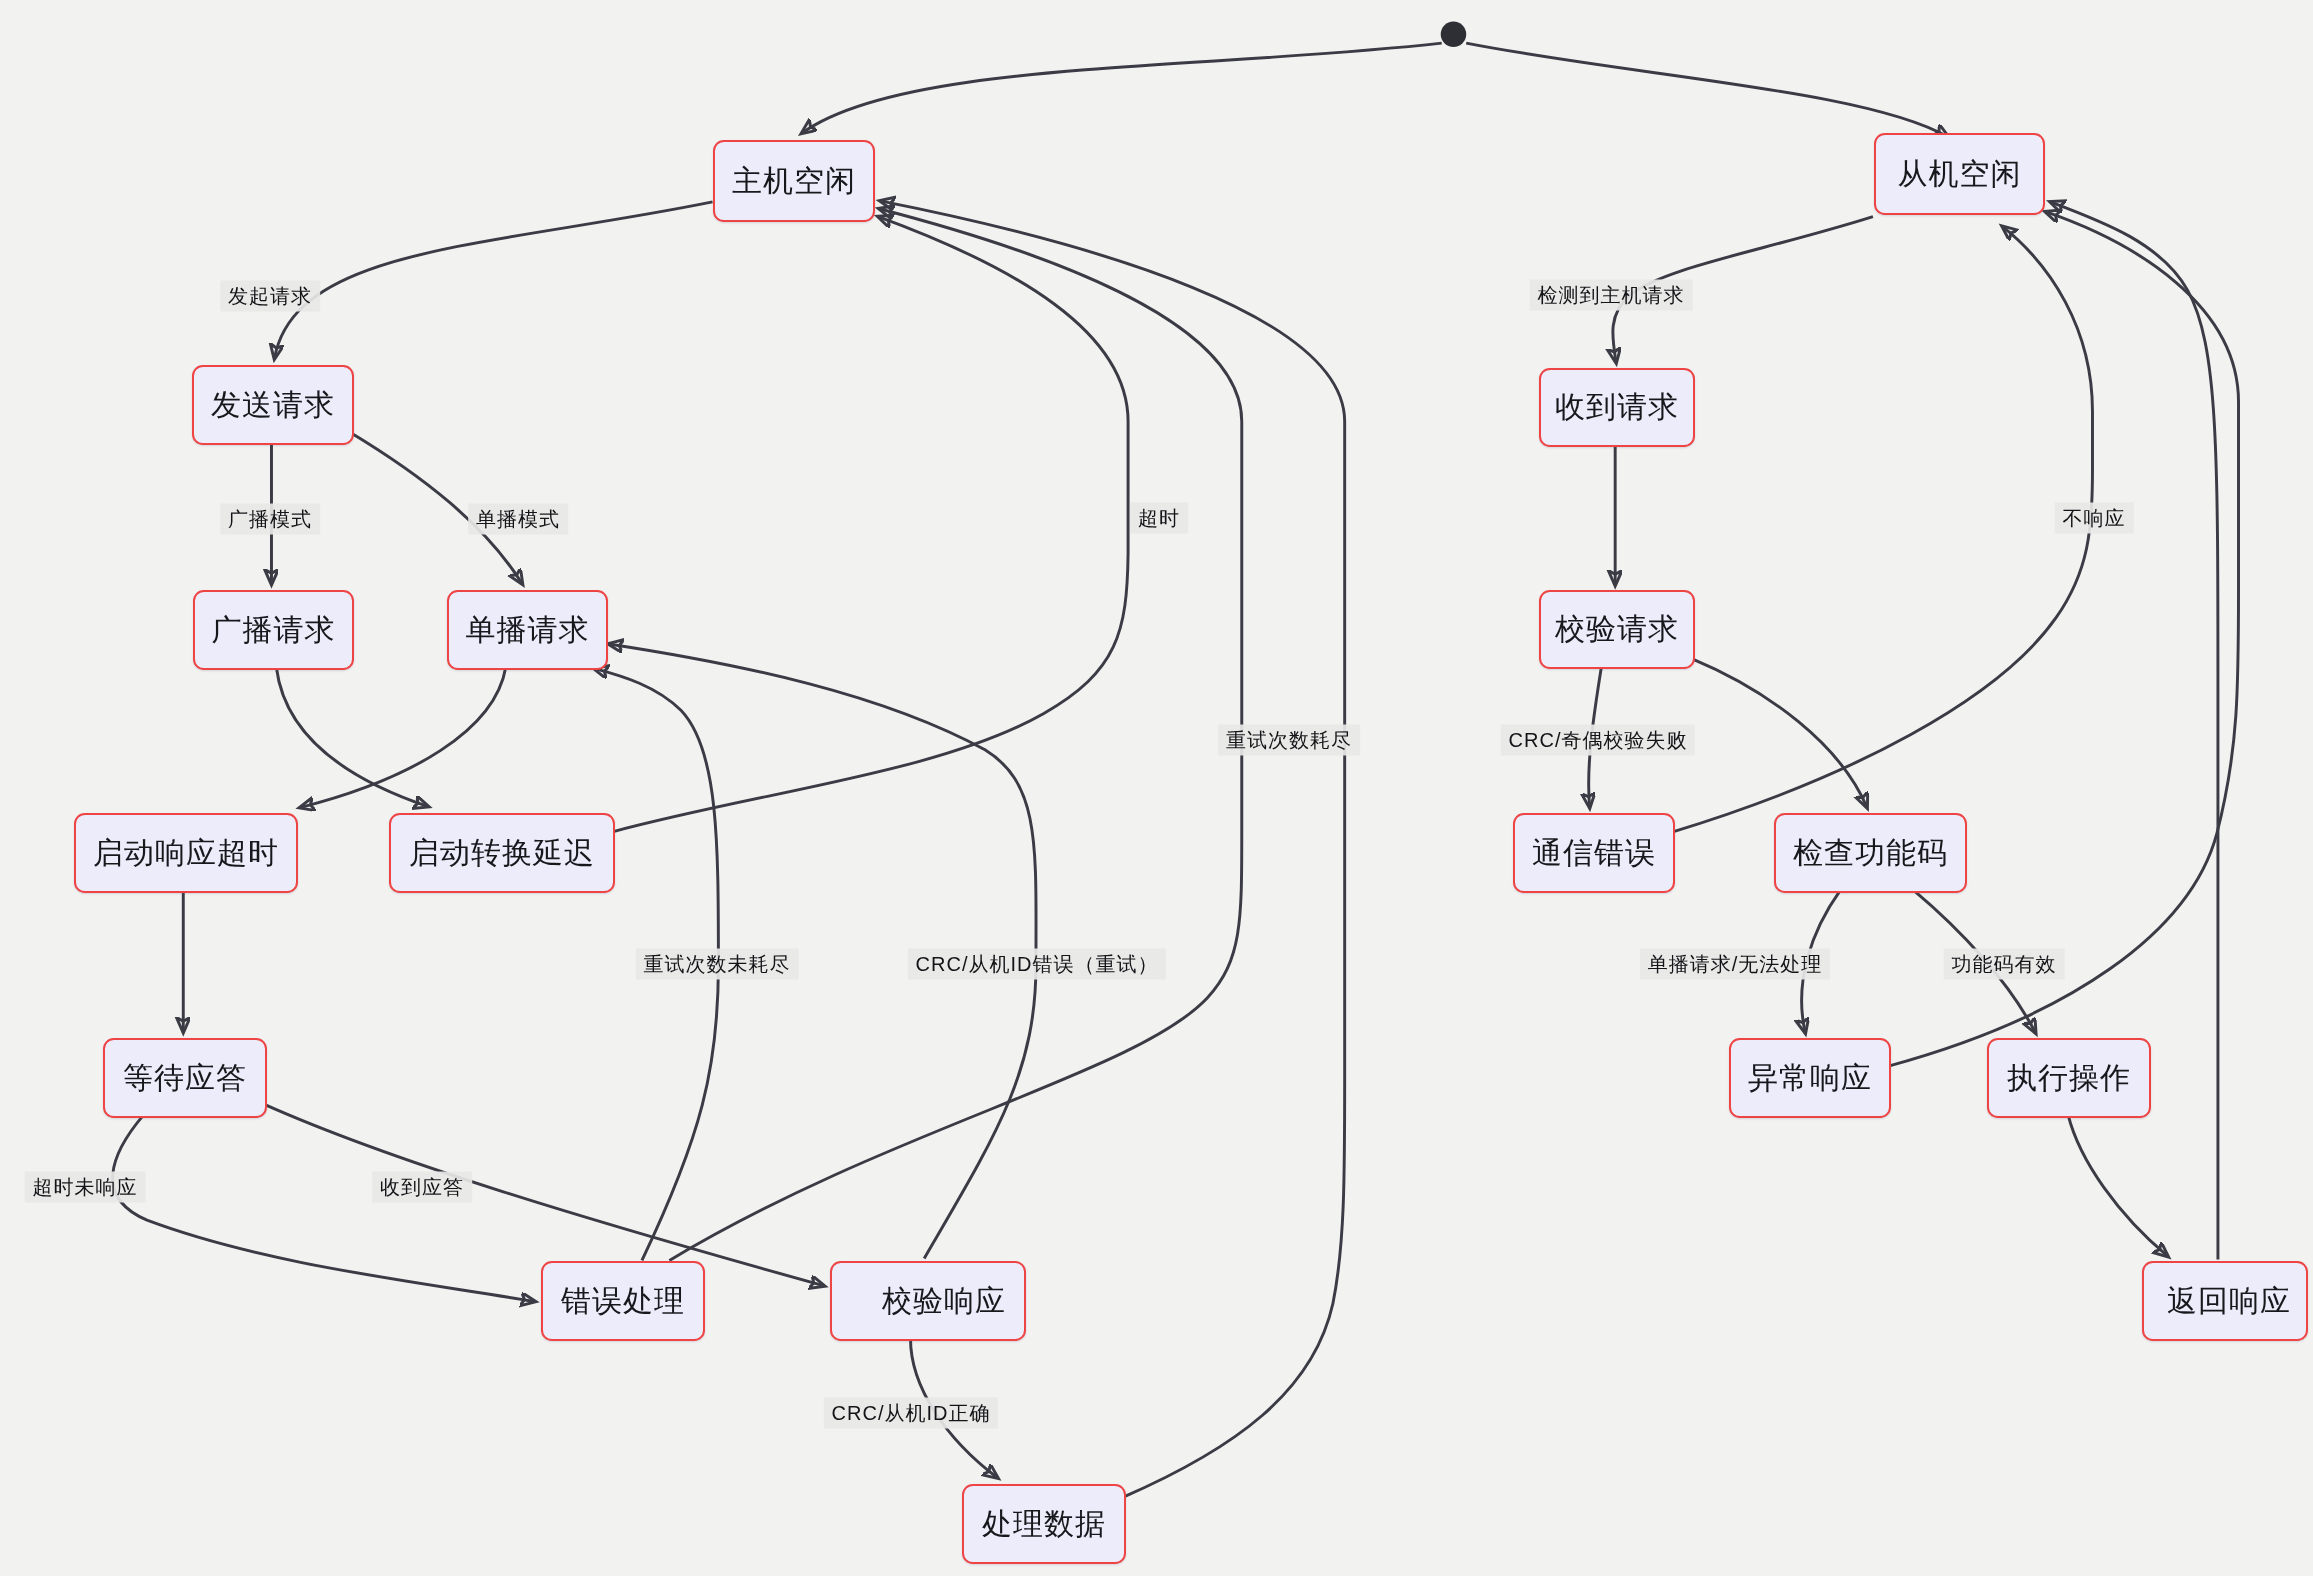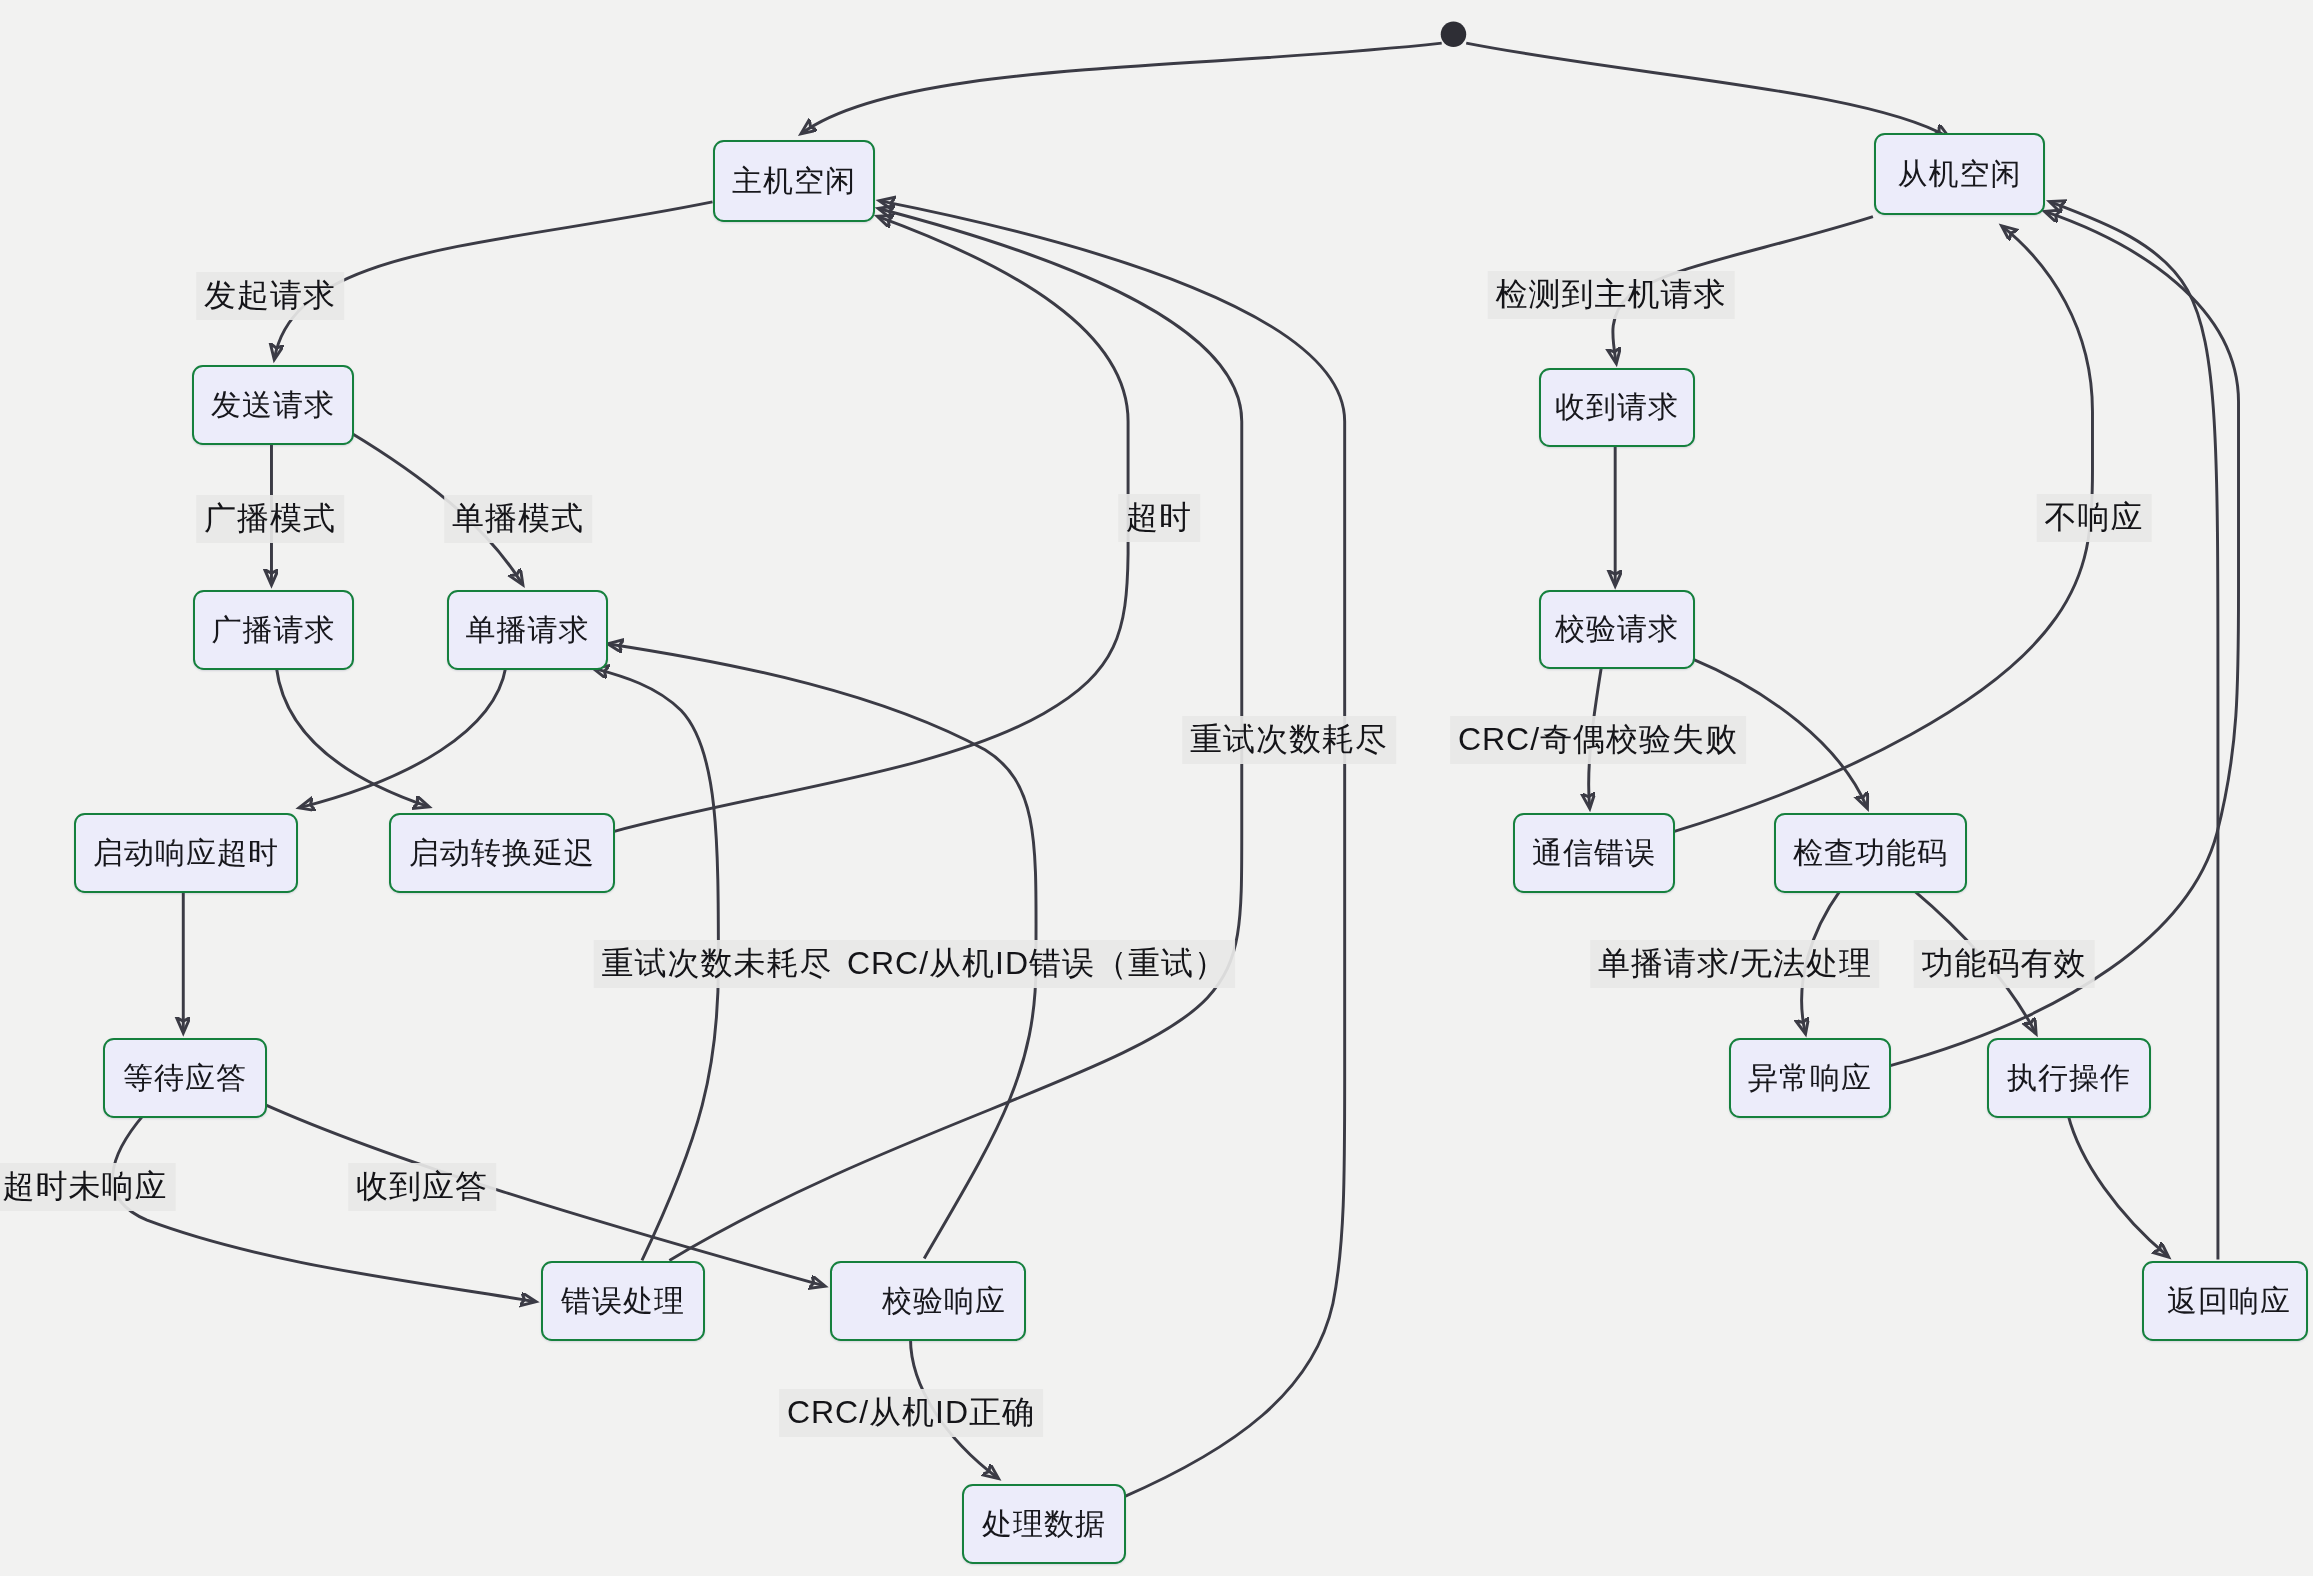--- a/index.html
+++ b/index.html
@@ -9,34 +9,34 @@
     background:#f2f2f1;
     font-family:"Liberation Sans", sans-serif;
     overflow:hidden;
   }
   #edges { position:absolute; left:0; top:0; width:2313px; height:1576px; }
   #edges path { fill:none; stroke:#3b3b45; stroke-width:3; }
   .state {
     position:absolute;
     display:flex; align-items:center; justify-content:center;
     background:#ececfa;
-    border:2px solid #15803d;
+    border:2px solid #ef4444;
     border-radius:10.8px;
     box-shadow:0 1px 2px rgba(80,80,120,0.18);
     color:#17171c;
     font-size:30px;
     letter-spacing:1px;
     white-space:nowrap;
   }
   .edge-label {
     position:absolute;
     transform:translate(-50%,-50%);
     background:rgba(232,232,231,0.92);
     color:#141418;
-    font-size:32px;
+    font-size:20px;
     letter-spacing:1px;
     padding:2px 7.8px;
     white-space:nowrap;
   }
 </style>
 </head>
 <body>
 
 <div id="canvas">
 

